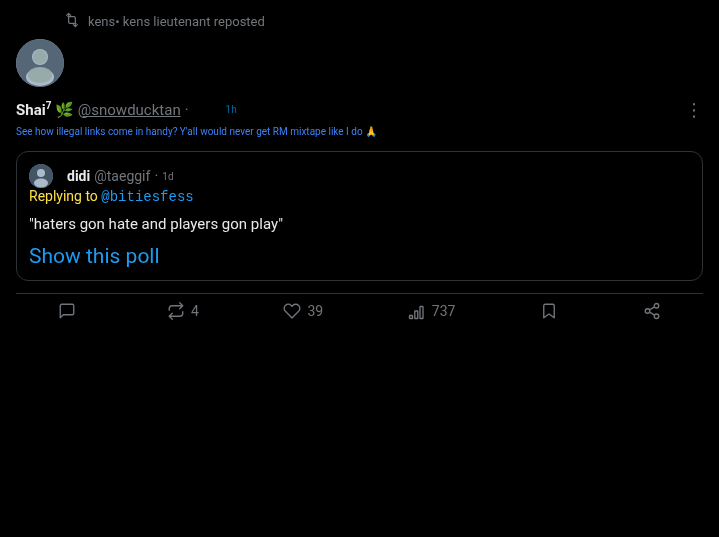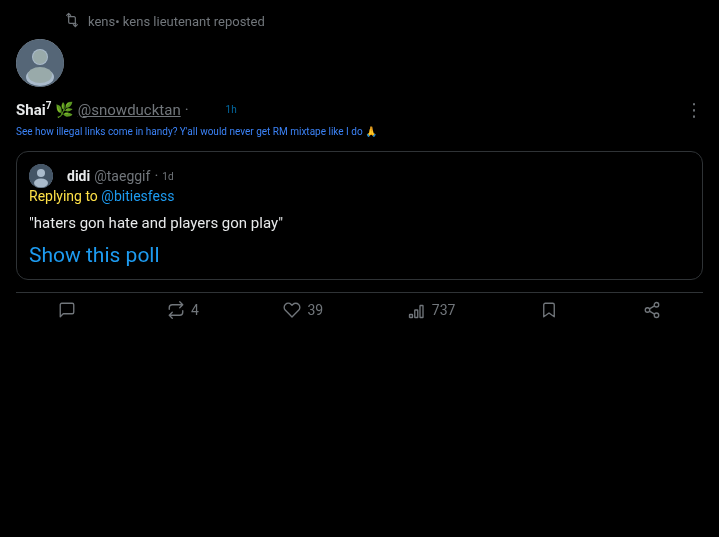--- a/index.html
+++ b/index.html
@@ -297,21 +297,21 @@
           <div class="quoted-user-info">
             <span class="quoted-display-name">didi</span>
             <span class="quoted-username">@taeggif</span>
             <span class="dot-separator">·</span>
             <span class="quoted-timestamp">1d</span>
           </div>
         </div>
 
         
         <div class="quoted-replying">
-          <span>Replying to </span><span style="color:#1d9bf0;">@bitiesfess</span>
+          <span>Replying to </span><span style="color:#1d9bf0;font-family:Liberation Mono, monospace;">@bitiesfess</span>
         </div>
 
         
         <div class="quoted-text">"haters gon hate and players gon play"</div>
 
         
         <a class="show-poll-link" href="#">Show this poll</a>
 
       </div>
 

